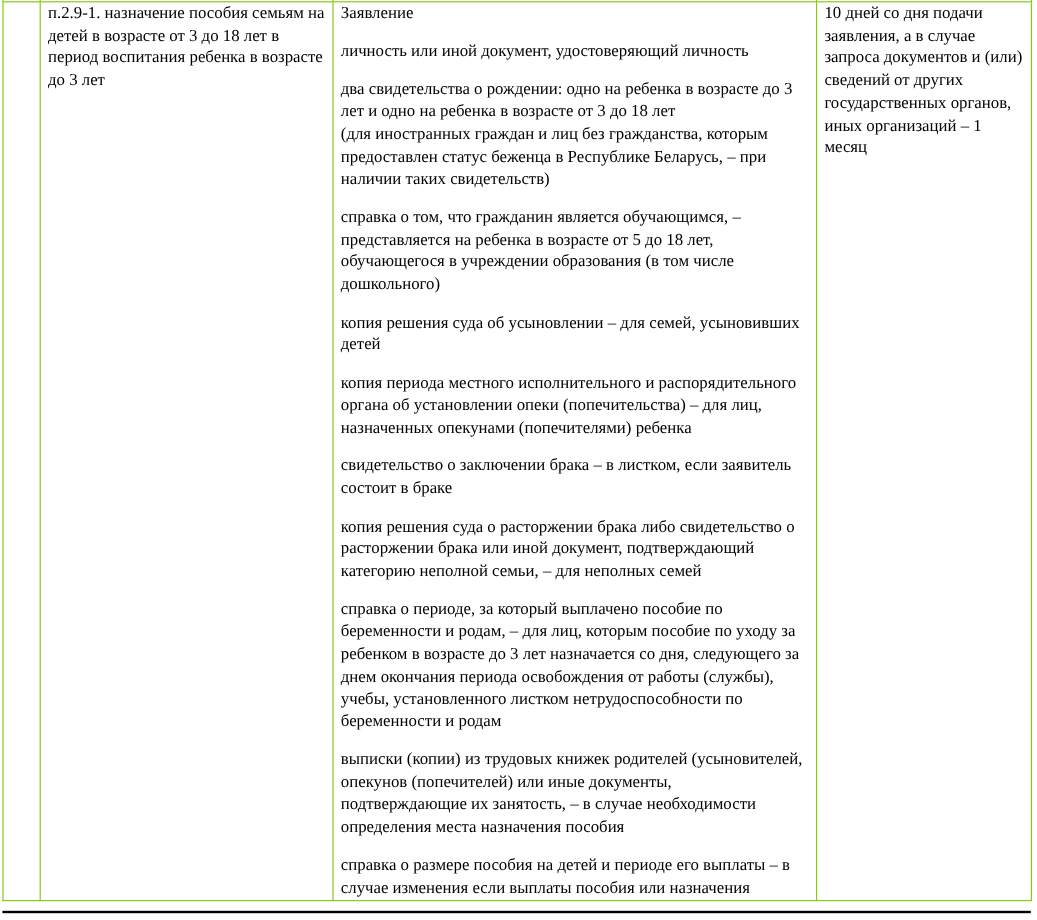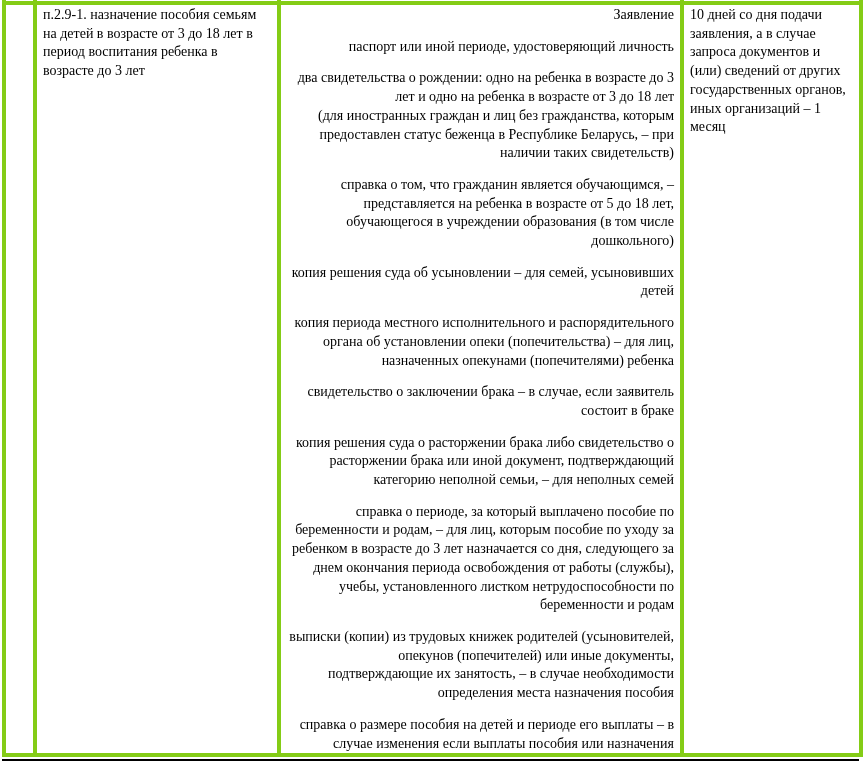--- a/index.html
+++ b/index.html
@@ -17,28 +17,28 @@
   }
   table.doc-table {
     position: absolute;
     left: 2px;
     top: -17px;
     width: 857px;
     border-collapse: collapse;
     table-layout: fixed;
   }
   table.doc-table td {
-    border: 4px solid #84cc16;
+    border: 1px solid #84cc16;
     vertical-align: top;
     padding: 1px 6px 0 6px;
     font-size: 14px;
     line-height: 18.7px;
     word-wrap: break-word;
   }
-  td.cell-documents { padding-left: 11px; text-align: right; }
+  td.cell-documents { padding-left: 11px; }
   tr.spacer-row td { height: 18px; padding: 0; }
   .cell p { margin: 0 0 13px 0; }
   .cell p:last-child { margin-bottom: 0; }
   
   .cut-line {
     position: absolute;
     left: 2px;
     top: 759px;
     width: 857px;
     height: 2px;
@@ -74,26 +74,26 @@
         <td></td>
         <td></td>
       </tr>
       <tr>
         <td class="cell cell-index"></td>
         <td class="cell cell-procedure">
             <p>п.2.9-1. назначение пособия семьям на детей в возрасте от 3 до 18 лет в период воспитания ребенка в возрасте до 3 лет</p>
           </td>
         <td class="cell cell-documents">
             <p>Заявление</p>
-            <p>паспорт или иной периоде, удостоверяющий личность</p>
+            <p>личность или иной документ, удостоверяющий личность</p>
             <p>два свидетельства о рождении: одно на ребенка в возрасте до 3 лет и одно на ребенка в возрасте от 3 до 18 лет<br>(для иностранных граждан и лиц без гражданства, которым предоставлен статус беженца в Республике Беларусь, – при наличии таких свидетельств)</p>
             <p>справка о том, что гражданин является обучающимся, – представляется на ребенка в возрасте от 5 до 18 лет, обучающегося в учреждении образования (в том числе дошкольного)</p>
             <p>копия решения суда об усыновлении – для семей, усыновивших детей</p>
             <p>копия периода местного исполнительного и распорядительного органа об установлении опеки (попечительства) – для лиц, назначенных опекунами (попечителями) ребенка</p>
-            <p>свидетельство о заключении брака – в случае, если заявитель состоит в браке</p>
+            <p>свидетельство о заключении брака – в листком, если заявитель состоит в браке</p>
             <p>копия решения суда о расторжении брака либо свидетельство о расторжении брака или иной документ, подтверждающий категорию неполной семьи, – для неполных семей</p>
             <p>справка о периоде, за который выплачено пособие по беременности и родам, – для лиц, которым пособие по уходу за ребенком в возрасте до 3 лет назначается со дня, следующего за днем окончания периода освобождения от работы (службы), учебы, установленного листком нетрудоспособности по беременности и родам</p>
             <p>выписки (копии) из трудовых книжек родителей (усыновителей, опекунов (попечителей) или иные документы,<br>подтверждающие их занятость, – в случае необходимости определения места назначения пособия</p>
             <p>справка о размере пособия на детей и периоде его выплаты – в случае изменения если выплаты пособия или назначения</p>
           </td>
         <td class="cell cell-term">
             <p>10 дней со дня подачи заявления, а в случае запроса документов и (или) сведений от других государственных органов, иных организаций – 1 месяц</p>
           </td>
       </tr>
     </tbody>

